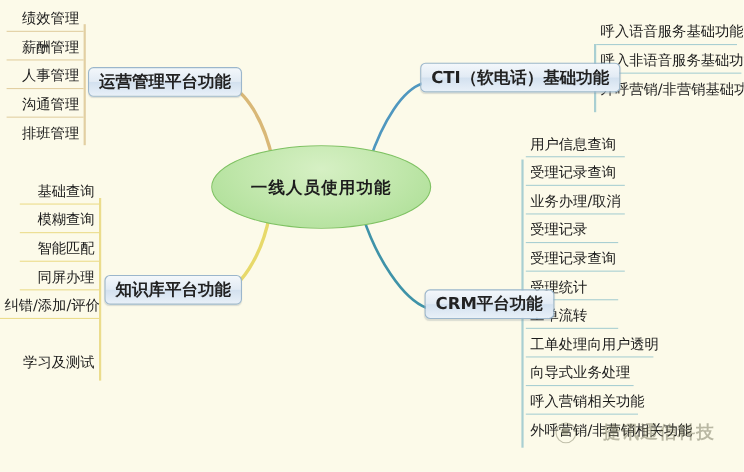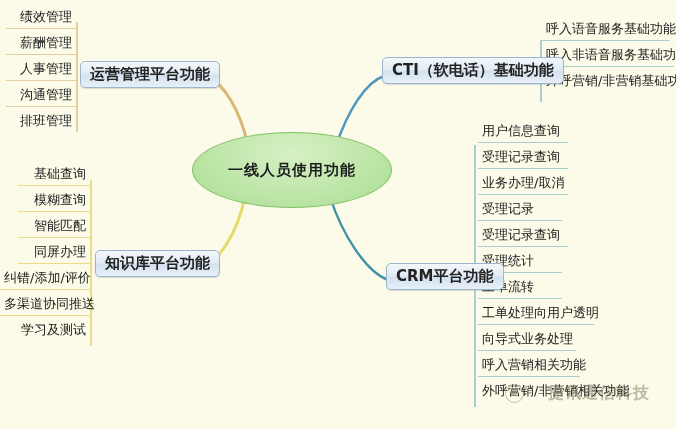--- a/index.html
+++ b/index.html
@@ -173,21 +173,20 @@
 
   <div class="branch-node" id="node-kb">
     <span class="label">知识库平台功能</span>
   </div>
   <div class="spine sun" style="left:90px; top:180px; height:166px;"></div>
   <div class="leaf left sun" style="left:18px; top:164px; width:72px;">基础查询</div>
   <div class="leaf left sun" style="left:18px; top:190px; width:72px;">模糊查询</div>
   <div class="leaf left sun" style="left:18px; top:216px; width:72px;">智能匹配</div>
   <div class="leaf left sun" style="left:18px; top:242px; width:72px;">同屏办理</div>
   <div class="leaf left sun" style="left:0px; top:268px; width:90px;">纠错/添加/评价</div>
-  <div class="leaf left sun" style="left:0px; top:294px; width:90px;">多渠道协同推送</div>
   <div class="leaf left sun last" style="left:12px; top:320px; width:78px;">学习及测试</div>
 
   <div class="branch-node" id="node-cti">
     <span class="label">CTI（软电话）基础功能</span>
   </div>
   <div class="spine cool" style="left:540px; top:40px; height:62px;"></div>
   <div class="leaf right cool" style="left:542px; top:19px; width:128px;">呼入语音服务基础功能</div>
   <div class="leaf right cool" style="left:542px; top:45px; width:132px;">呼入非语音服务基础功能</div>
   <div class="leaf right cool last" style="left:542px; top:71px; width:132px;">外呼营销/非营销基础功能</div>
 

